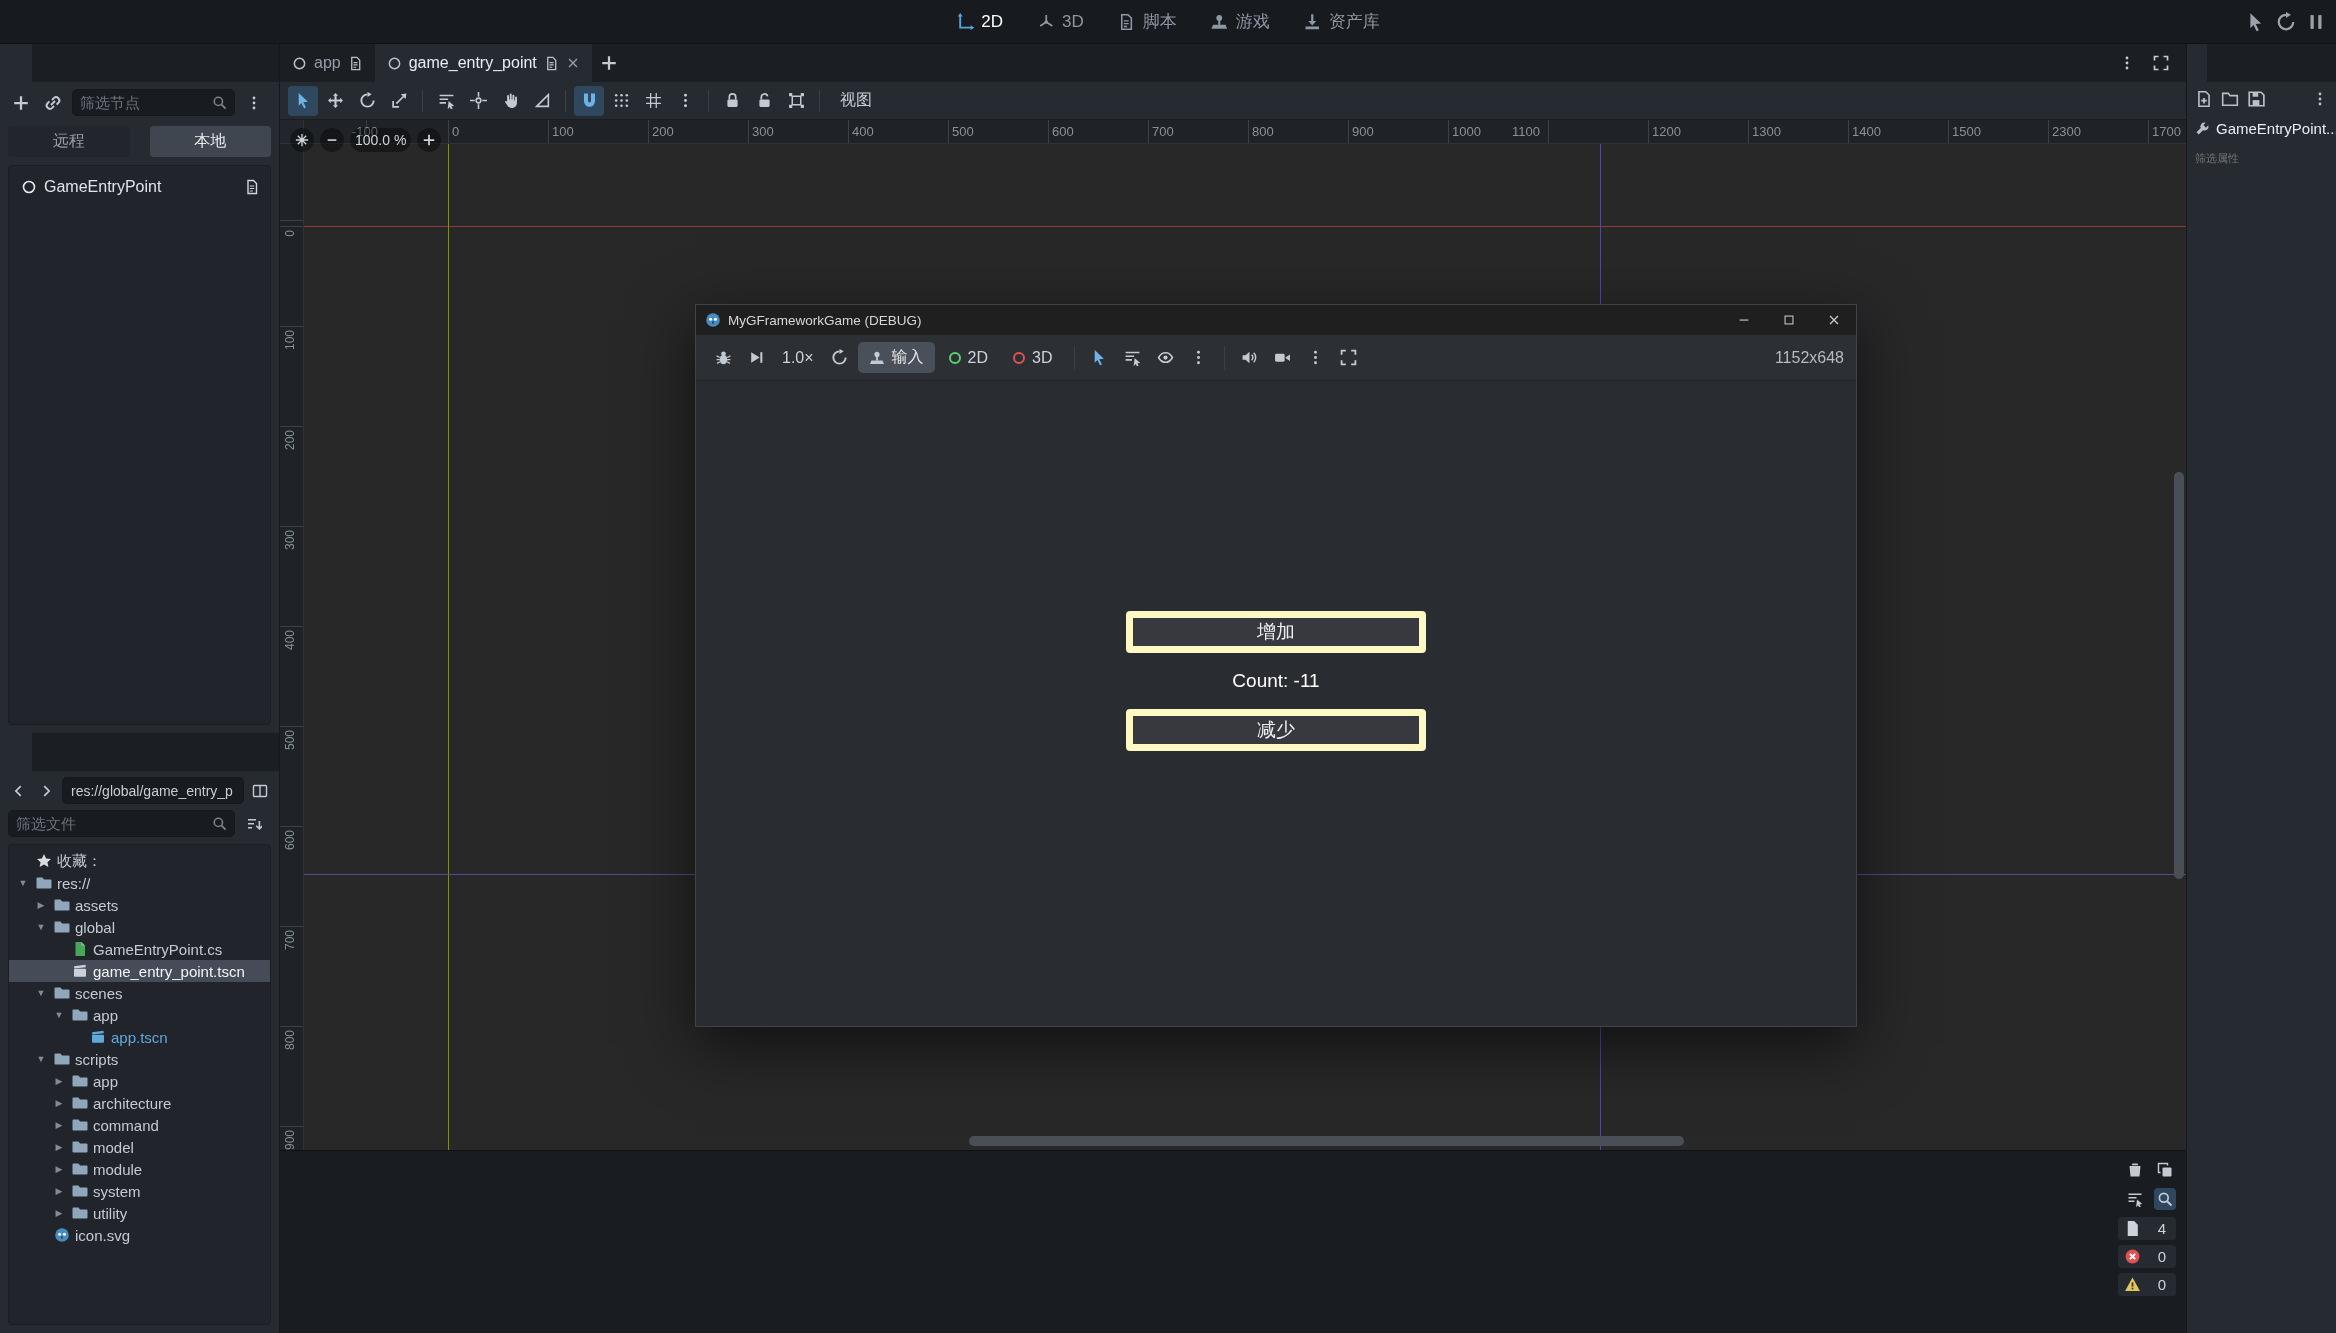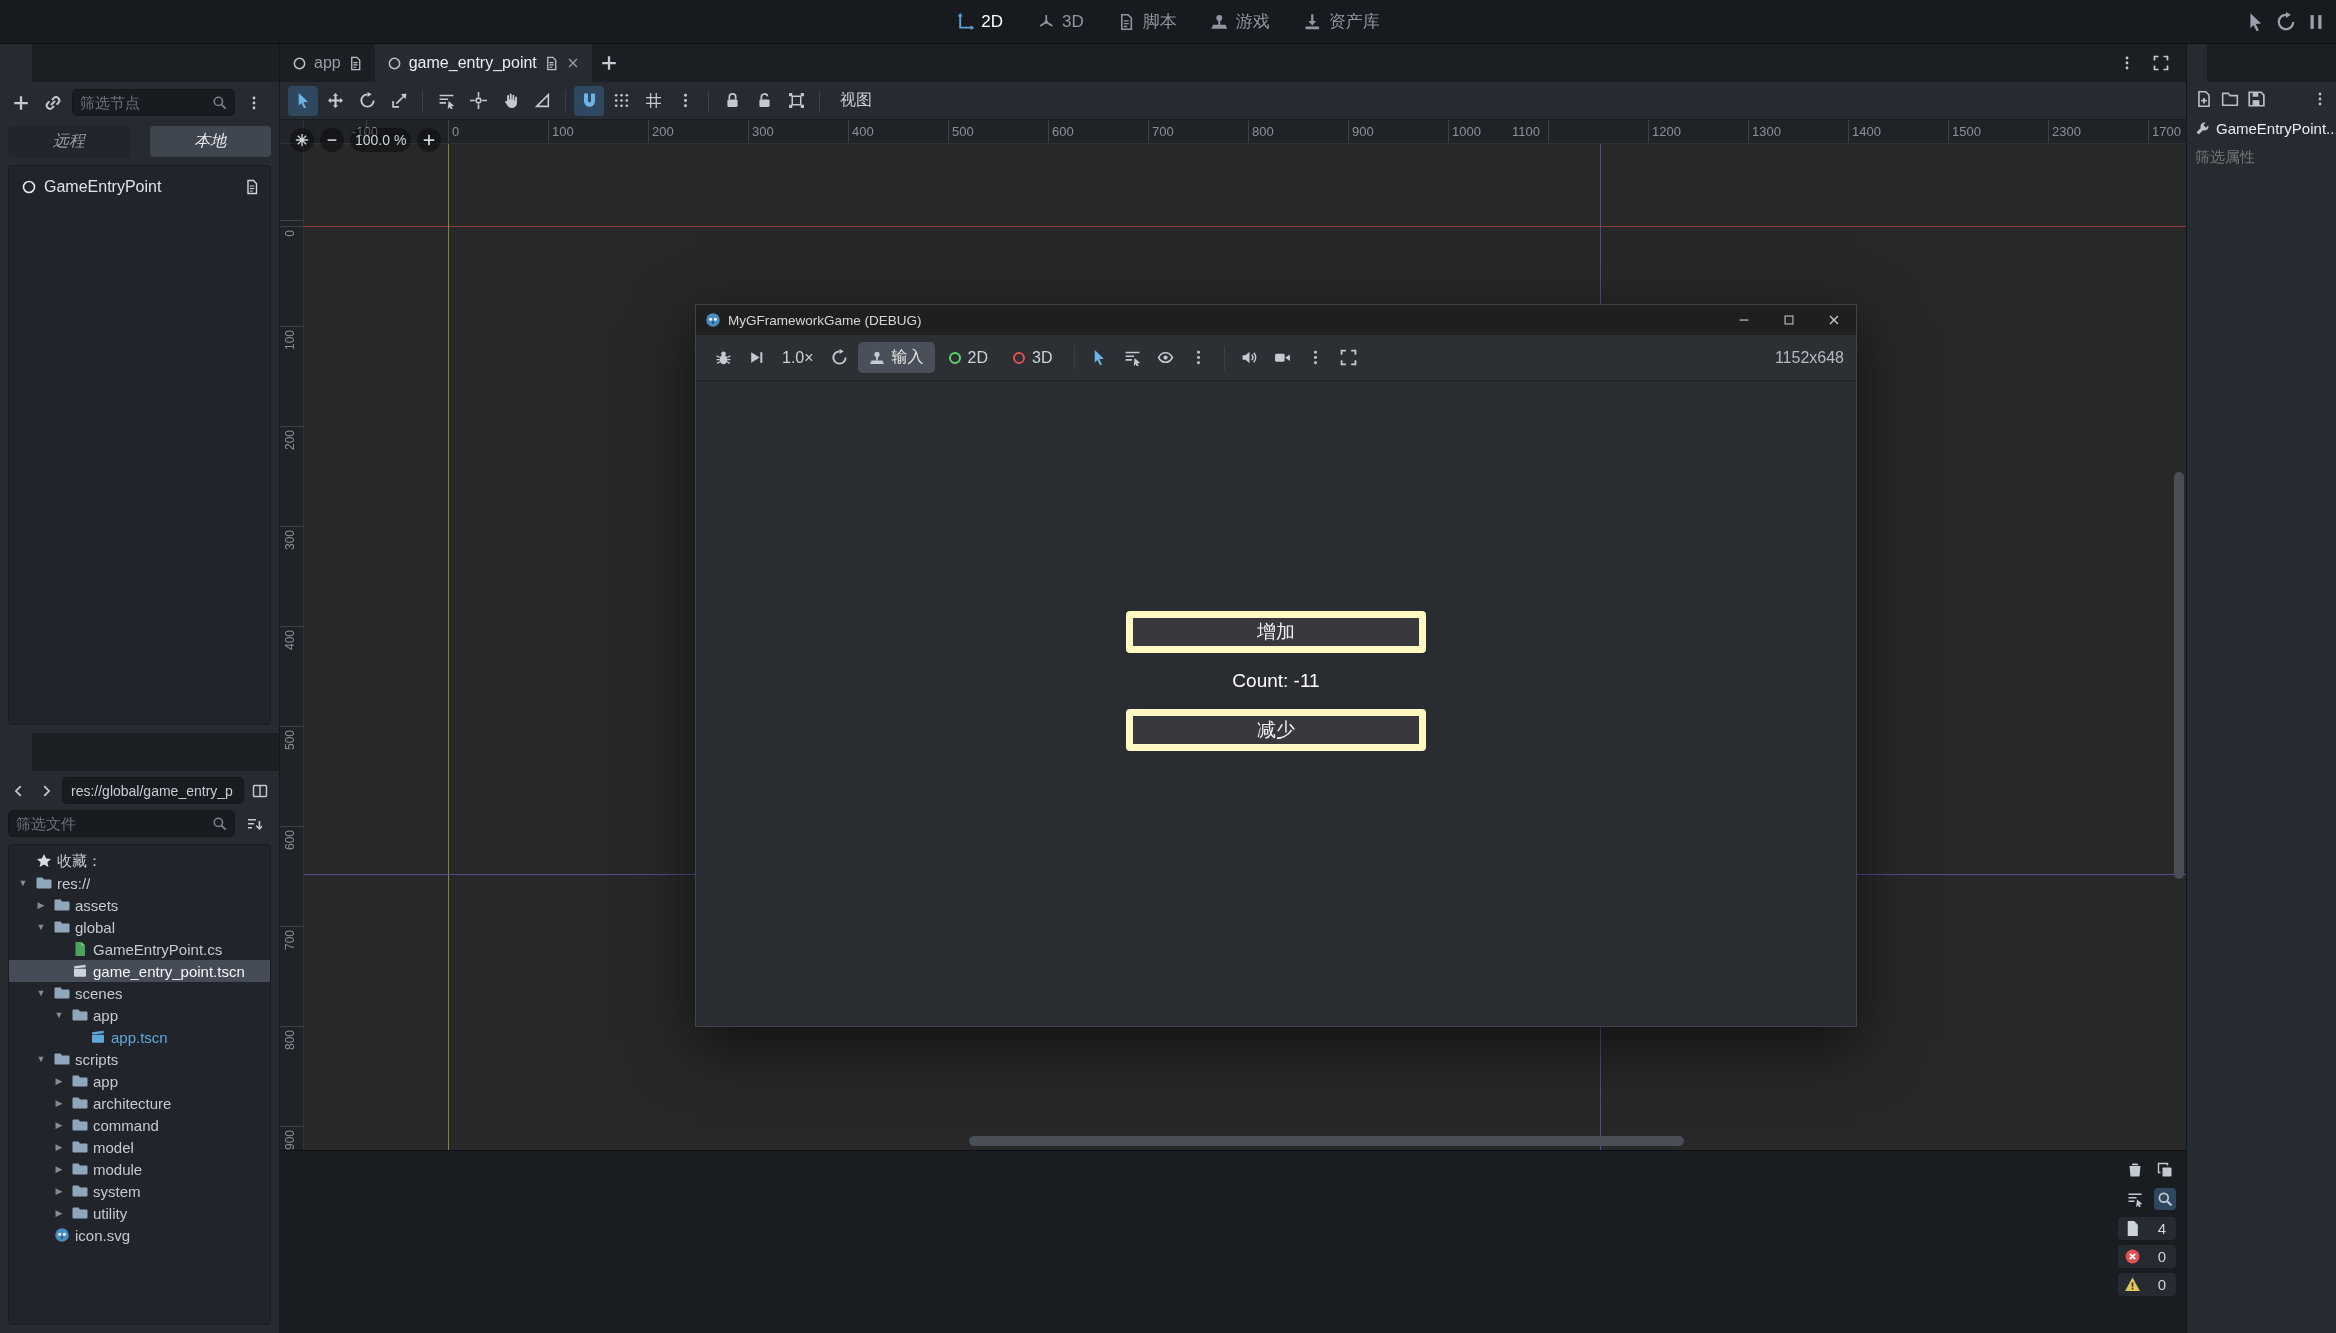--- a/index.html
+++ b/index.html
@@ -30,21 +30,21 @@
 .search{display:flex;align-items:center;background:#181b20;border:1px solid #14171b;border-radius:5px;height:27px;padding:0 7px;flex:1;min-width:0;}
 .search input{flex:1;min-width:0;background:transparent;border:none;outline:none;color:#c6cdd5;font-size:15px;}
 .search input::placeholder{color:#6c737d;}
 .search .ic{color:#79818b;width:15px;height:15px;}
 
 
 .left-dock{width:280px;flex:none;background:#262a31;display:flex;flex-direction:column;border-right:1px solid #14171b;}
 .scene-dock{height:689px;display:flex;flex-direction:column;flex:none;}
 .dock-row{display:flex;align-items:center;gap:6px;padding:7px 8px 4px;}
 .tool-ic{width:26px;height:26px;display:flex;align-items:center;justify-content:center;border-radius:4px;color:#b9c0c8;flex:none;}
-.seg-row{display:flex;gap:20px;padding:6px 8px;font-style:italic;}
+.seg-row{display:flex;gap:20px;padding:6px 8px;}
 .seg-btn{flex:1;height:31px;display:flex;align-items:center;justify-content:center;font-size:16px;color:#969da7;background:#22262c;border-radius:4px;}
 .seg-btn.active{background:#40464f;color:#e9edf2;}
 .scene-tree{flex:1;margin:2px 8px 8px;background:#21252b;border:1px solid #1a1d22;border-radius:4px;padding:4px 2px;overflow:hidden;}
 .node-row{display:flex;align-items:center;gap:7px;height:34px;padding:0 8px 0 10px;color:#e0e4e9;font-size:16px;}
 .node-row .ic{color:#e6e9ed;}
 .node-row .right{margin-left:auto;color:#cfd6de;}
 
 .fs-dock{flex:1;display:flex;flex-direction:column;min-height:0;}
 .nav-row{display:flex;align-items:center;gap:5px;padding:6px 8px 3px;}
 .nav-arrow{width:22px;height:22px;display:flex;align-items:center;justify-content:center;color:#7d848e;}
@@ -110,21 +110,21 @@
 .badge .ic{width:17px;height:17px;}
 
 
 .right-dock{width:150px;flex:none;background:#262a31;border-left:1px solid #14171b;display:flex;flex-direction:column;}
 .right-dock .dock-tab{padding:0 10px;font-size:15px;}
 .insp-tools{display:flex;align-items:center;gap:8px;padding:8px 8px 4px;}
 .insp-tools .ic{color:#b9c0c8;}
 .insp-name{display:flex;align-items:center;gap:6px;padding:8px 8px 2px;font-size:15px;color:#e9edf2;white-space:nowrap;overflow:hidden;}
 .insp-name .ic{width:15px;height:15px;color:#b9c0c8;}
 .insp-filter{padding:8px 8px;}
-.insp-filter input{width:100%;background:transparent;border:none;outline:none;font-size:15px;color:#0ea5e9;}
+.insp-filter input{width:100%;background:transparent;border:none;outline:none;font-size:11px;color:#0ea5e9;}
 
 
 .game-window{position:absolute;left:695px;top:304px;width:1162px;height:723px;z-index:60;display:flex;flex-direction:column;background:#292c30;border:1px solid #404449;box-shadow:0 18px 60px rgba(0,0,0,.6);}
 .gw-title{height:30px;flex:none;background:#1f1f1f;display:flex;align-items:center;padding-left:9px;gap:7px;}
 .gw-title .ic{width:16px;height:16px;}
 .gw-title .t{font-size:13.5px;color:#d6d6d6;}
 .gw-ctrls{margin-left:auto;display:flex;height:100%;}
 .gw-btn{width:45px;height:100%;display:flex;align-items:center;justify-content:center;color:#c9c9c9;}
 .gw-btn .ic{width:14px;height:14px;color:#c9c9c9;}
 .gw-toolbar{height:46px;flex:none;background:#2c2f34;border-bottom:1px solid #212327;display:flex;align-items:center;gap:3px;padding:0 12px;}

